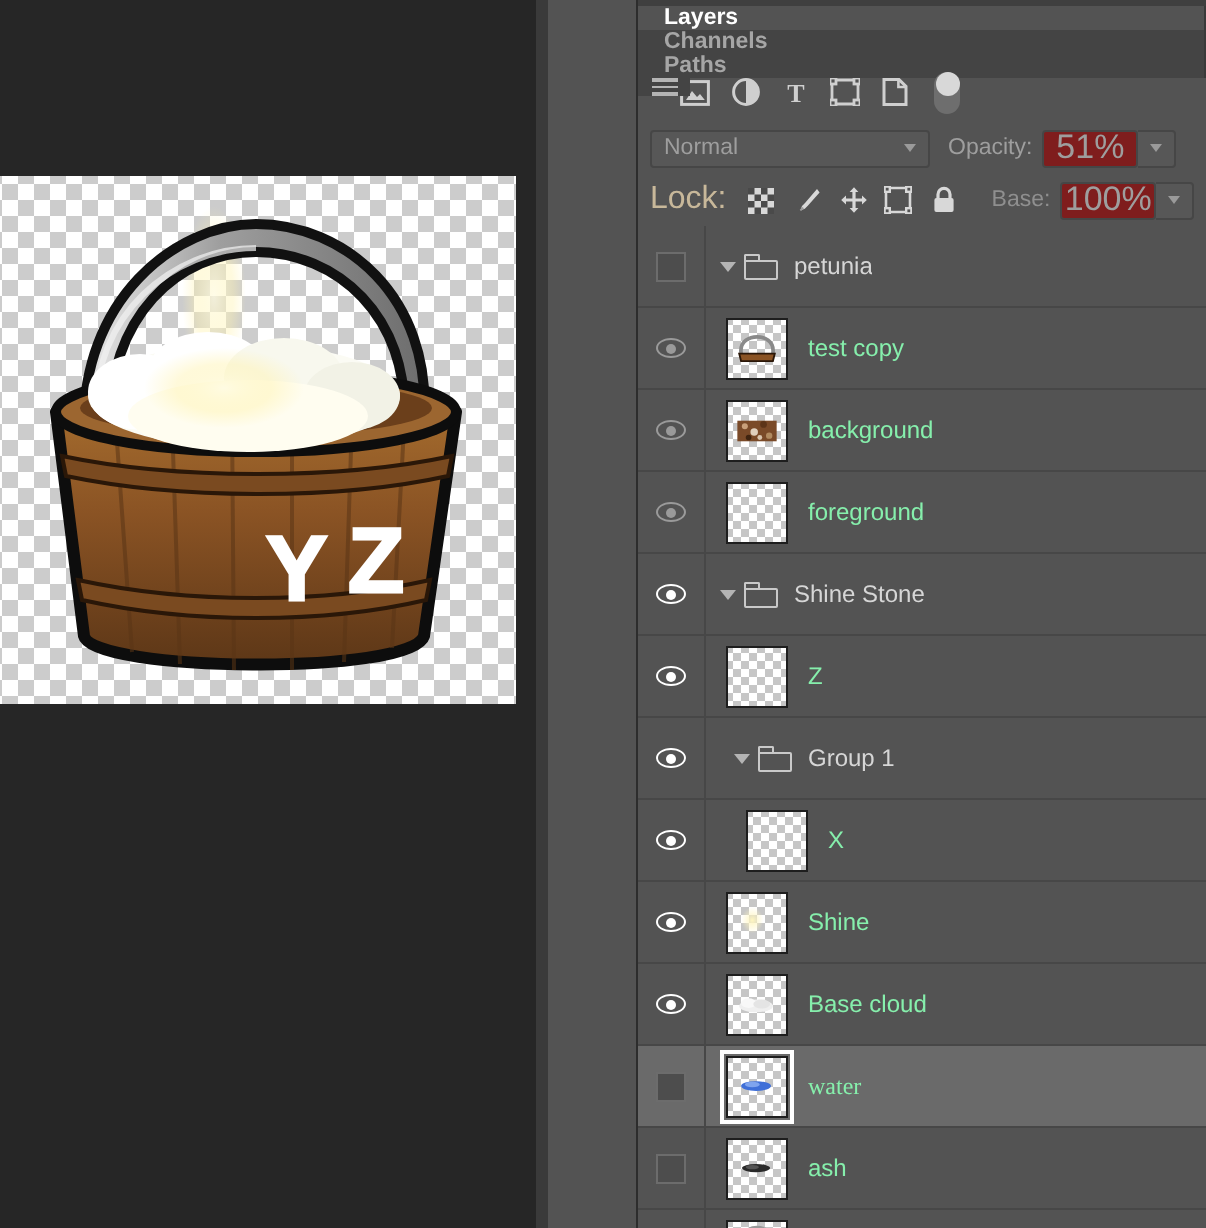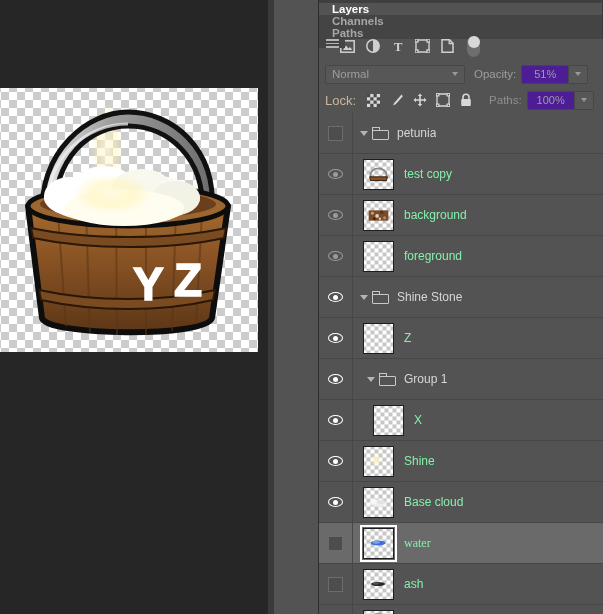--- a/index.html
+++ b/index.html
@@ -116,35 +116,35 @@
   .blend-row{
     height:26px;display:flex;align-items:center;padding:0 6px;background:#535353;
   }
   .blend-select{
     width:140px;height:19px;background:#575757;border:1px solid #464646;border-radius:2px;
     display:flex;align-items:center;padding:0 6px;box-sizing:border-box;color:#9e9e9e;font-size:11.5px;
   }
   .blend-select .lbl{flex:1;}
   .op-label{color:#9e9e9e;font-size:11.5px;margin-left:9px;}
   .num-box{
-    width:48px;height:19px;background:#4c1d95;border:1px solid #464646;border-radius:2px;
-    display:flex;align-items:center;justify-content:center;color:#9e9e9e;font-size:11px;
+    width:48px;height:19px;background:#7f1d1d;border:1px solid #464646;border-radius:2px;
+    display:flex;align-items:center;justify-content:center;color:#9e9e9e;font-size:17px;
     box-sizing:border-box;margin-left:5px;
   }
   .num-chev{
     width:19px;height:19px;background:#575757;border:1px solid #464646;border-left:none;border-radius:0 2px 2px 0;
     display:flex;align-items:center;justify-content:center;box-sizing:border-box;
   }
 
   
   .lock-row{
     height:26px;display:flex;align-items:center;padding:0 6px;background:#535353;
     border-bottom:1px solid #3f3f3f;
   }
-  .lock-label{color:#c8b89a;font-size:13px;margin-right:6px;}
+  .lock-label{color:#c8b89a;font-size:16px;margin-right:6px;}
   .lockicon{width:23px;height:22px;display:flex;align-items:center;justify-content:center;}
   .fill-label{color:#8f8f8f;font-size:11.5px;margin-left:12px;}
 
   
   .layers{
     position:absolute;left:0;right:0;
     top:calc(3px + 28px + 30px + 26px + 26px);
     bottom:0;
     background:#535353;
     overflow:hidden;
@@ -409,21 +409,21 @@
         </svg>
       </div>
 
       <div class="lockicon">
         <svg width="12" height="14" viewBox="0 0 12 14">
           <path d="M3 6 V4.2 A3 3 0 0 1 9 4.2 V6" fill="none" stroke="#d8d8d8" stroke-width="1.6"></path>
           <rect x="1.2" y="6" width="9.6" height="7" rx="1" fill="#d8d8d8"></rect>
         </svg>
       </div>
 
-      <span class="fill-label">Paths:</span>
+      <span class="fill-label">Base:</span>
       <div class="num-box">
         <span>100%</span>
       </div>
       <div class="num-chev">
         <span class="chev"></span>
       </div>
     </div>
 
     <div class="layers" id="layer-list">
         <div class="lrow group">

